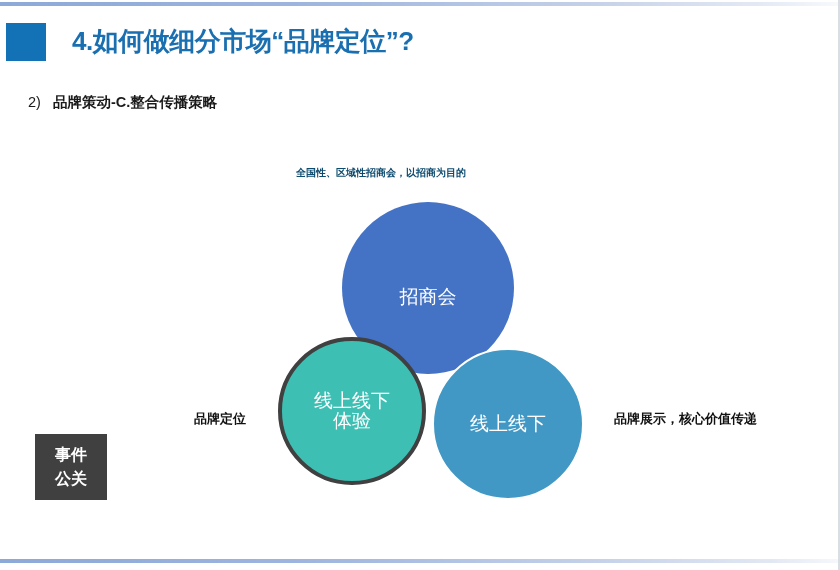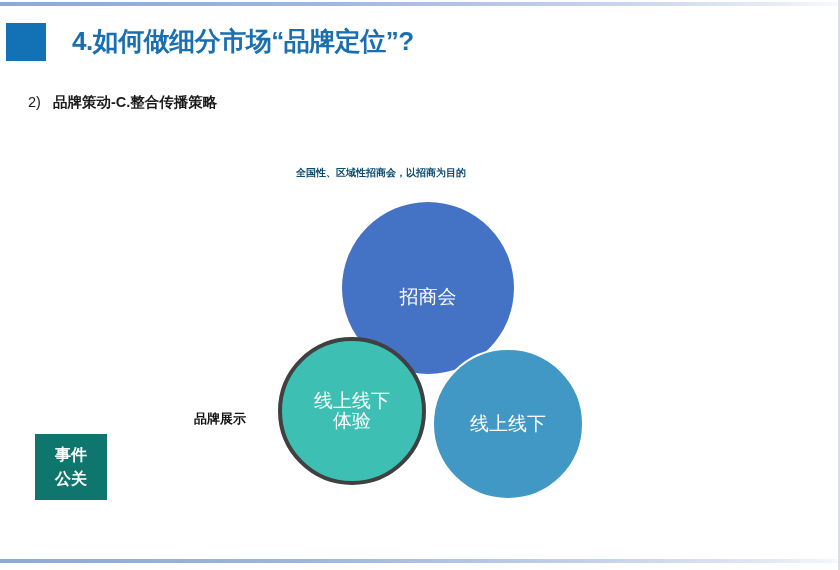--- a/index.html
+++ b/index.html
@@ -162,21 +162,21 @@
     pointer-events: none;
   }
 
   
   .orange-tag {
     position: absolute;
     left: 35px;
     top: 434px;
     width: 72px;
     height: 66px;
-    background: #0f766e;
+    background: #404040;
     display: flex;
     flex-direction: column;
     align-items: center;
     justify-content: center;
     color: #ffffff;
     font-size: 16px;
     font-weight: bold;
     line-height: 24px;
   }
 </style>
@@ -194,21 +194,22 @@
 
 <div class="subtitle">
   <span class="num">2)</span>
   &nbsp;
   <span class="light">品牌策动-C.</span><span class="bold">整合传播策略</span>
 </div>
 
 <div class="diagram">
 
   <div class="caption-top">全国性、区域性招商会，以招商为目的</div>
-  <div class="caption-left">品牌展示</div>
+  <div class="caption-left">品牌定位</div>
+  <div class="caption-right">品牌展示，核心价值传递</div>
 
   <div class="circle circle-top">
     <span class="circle-label">招商会</span>
   </div>
 
   <div class="circle circle-left">
     <span class="circle-label">
       <span>线上线下</span><br>
       <span>体验</span>
     </span>

